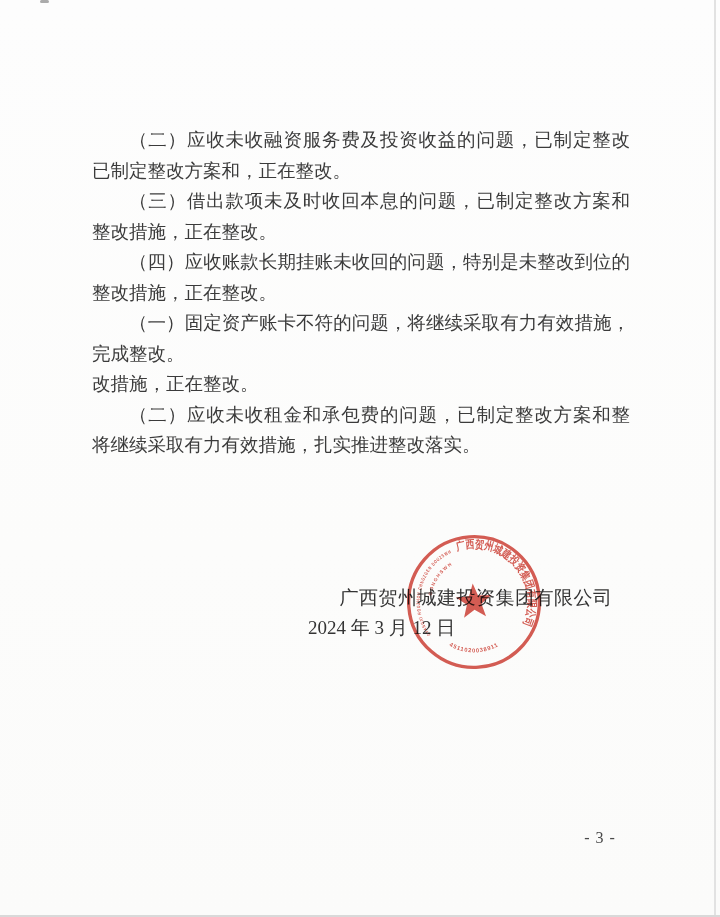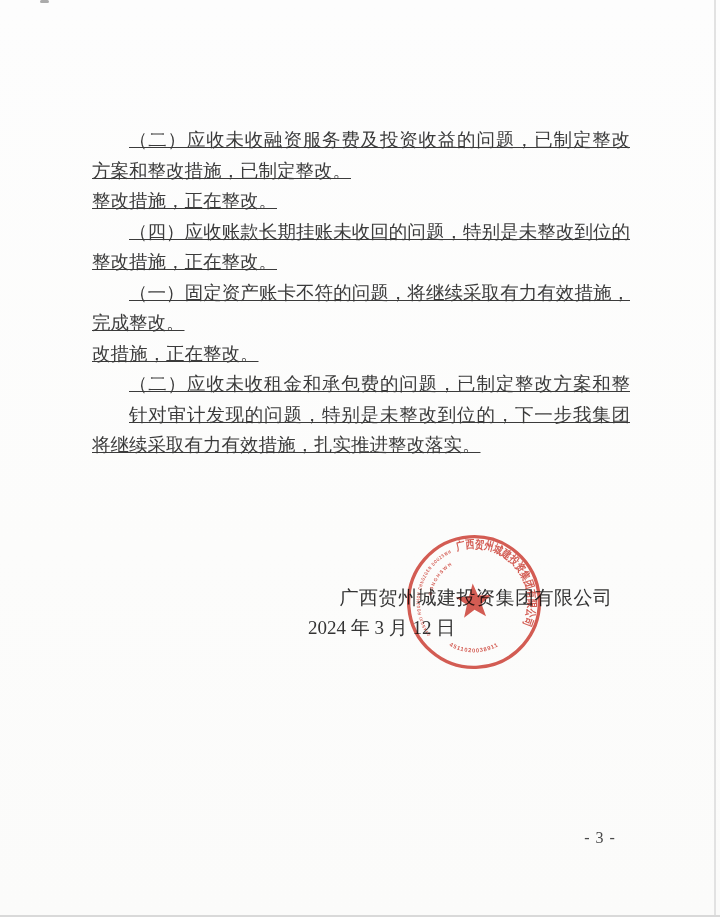--- a/index.html
+++ b/index.html
@@ -11,21 +11,21 @@
   .edge-right{position:absolute;top:0;right:4px;width:2px;height:100%;
               background:#e2e2e2;}
   .edge-bottom{position:absolute;left:0;bottom:0;width:100%;height:2px;
                background:#d9d9d9;}
   .speck-top{position:absolute;left:40px;top:0;width:9px;height:3px;
              background:#969696;border-radius:2px;opacity:.8;}
   
   .doc-body{position:absolute;left:92px;top:125px;width:538px;
             font-size:18.5px;color:#3b3b3b;}
   .line{height:30.5px;line-height:30.5px;text-align:left;
-        white-space:normal;overflow:visible;text-decoration:underline;}
+        white-space:normal;overflow:visible;}
   .line.fill{text-align:justify;text-align-last:justify;}
   .line.first{text-indent:37px;}
   .line.heading{font-family:"Liberation Sans","DejaVu Sans",sans-serif;
                 font-weight:700;color:#2e2e2e;letter-spacing:.5px;}
   
   .sig-company{position:absolute;left:318px;top:583px;width:316px;height:30px;
                line-height:30px;text-align:center;font-size:19px;
                letter-spacing:.5px;color:#343434;}
   .sig-date{position:absolute;left:308px;top:613px;width:316px;height:30px;
             line-height:30px;text-align:left;font-size:19px;color:#343434;}
@@ -48,29 +48,29 @@
 <body>
 
 <div class="page">
 
   <div class="speck-top"></div>
   <div class="edge-right"></div>
   <div class="edge-bottom"></div>
 
   <div class="doc-body">
       <div class="line first fill">（二）应收未收融资服务费及投资收益的问题，已制定整改</div>
-      <div class="line">方案和整改措施，已制定整改。</div>
+      <div class="line">已制定整改方案和，正在整改。</div>
+      <div class="line first fill">（三）借出款项未及时收回本息的问题，已制定整改方案和</div>
       <div class="line">整改措施，正在整改。</div>
       <div class="line first fill">（四）应收账款长期挂账未收回的问题，特别是未整改到位的</div>
       <div class="line">整改措施，正在整改。</div>
       <div class="line first fill">（一）固定资产账卡不符的问题，将继续采取有力有效措施，</div>
       <div class="line">完成整改。</div>
       <div class="line">改措施，正在整改。</div>
       <div class="line first fill">（二）应收未收租金和承包费的问题，已制定整改方案和整</div>
-      <div class="line first fill">针对审计发现的问题，特别是未整改到位的，下一步我集团</div>
       <div class="line">将继续采取有力有效措施，扎实推进整改落实。</div>
     </div>
 
   <div class="sig-company">广西贺州城建投资集团有限公司</div>
   <div class="sig-date">2024 年 3 月 12 日</div>
 
   <svg class="seal" viewBox="0 0 150 150" xmlns="http://www.w3.org/2000/svg">
     <defs>
       <path id="ringPath" d="M 27.5 108.3 A 58 58 0 1 1 122.5 108.3"></path>
       <path id="innerPath" d="M 29 75 A 46 46 0 0 1 90.7 31.8"></path>

